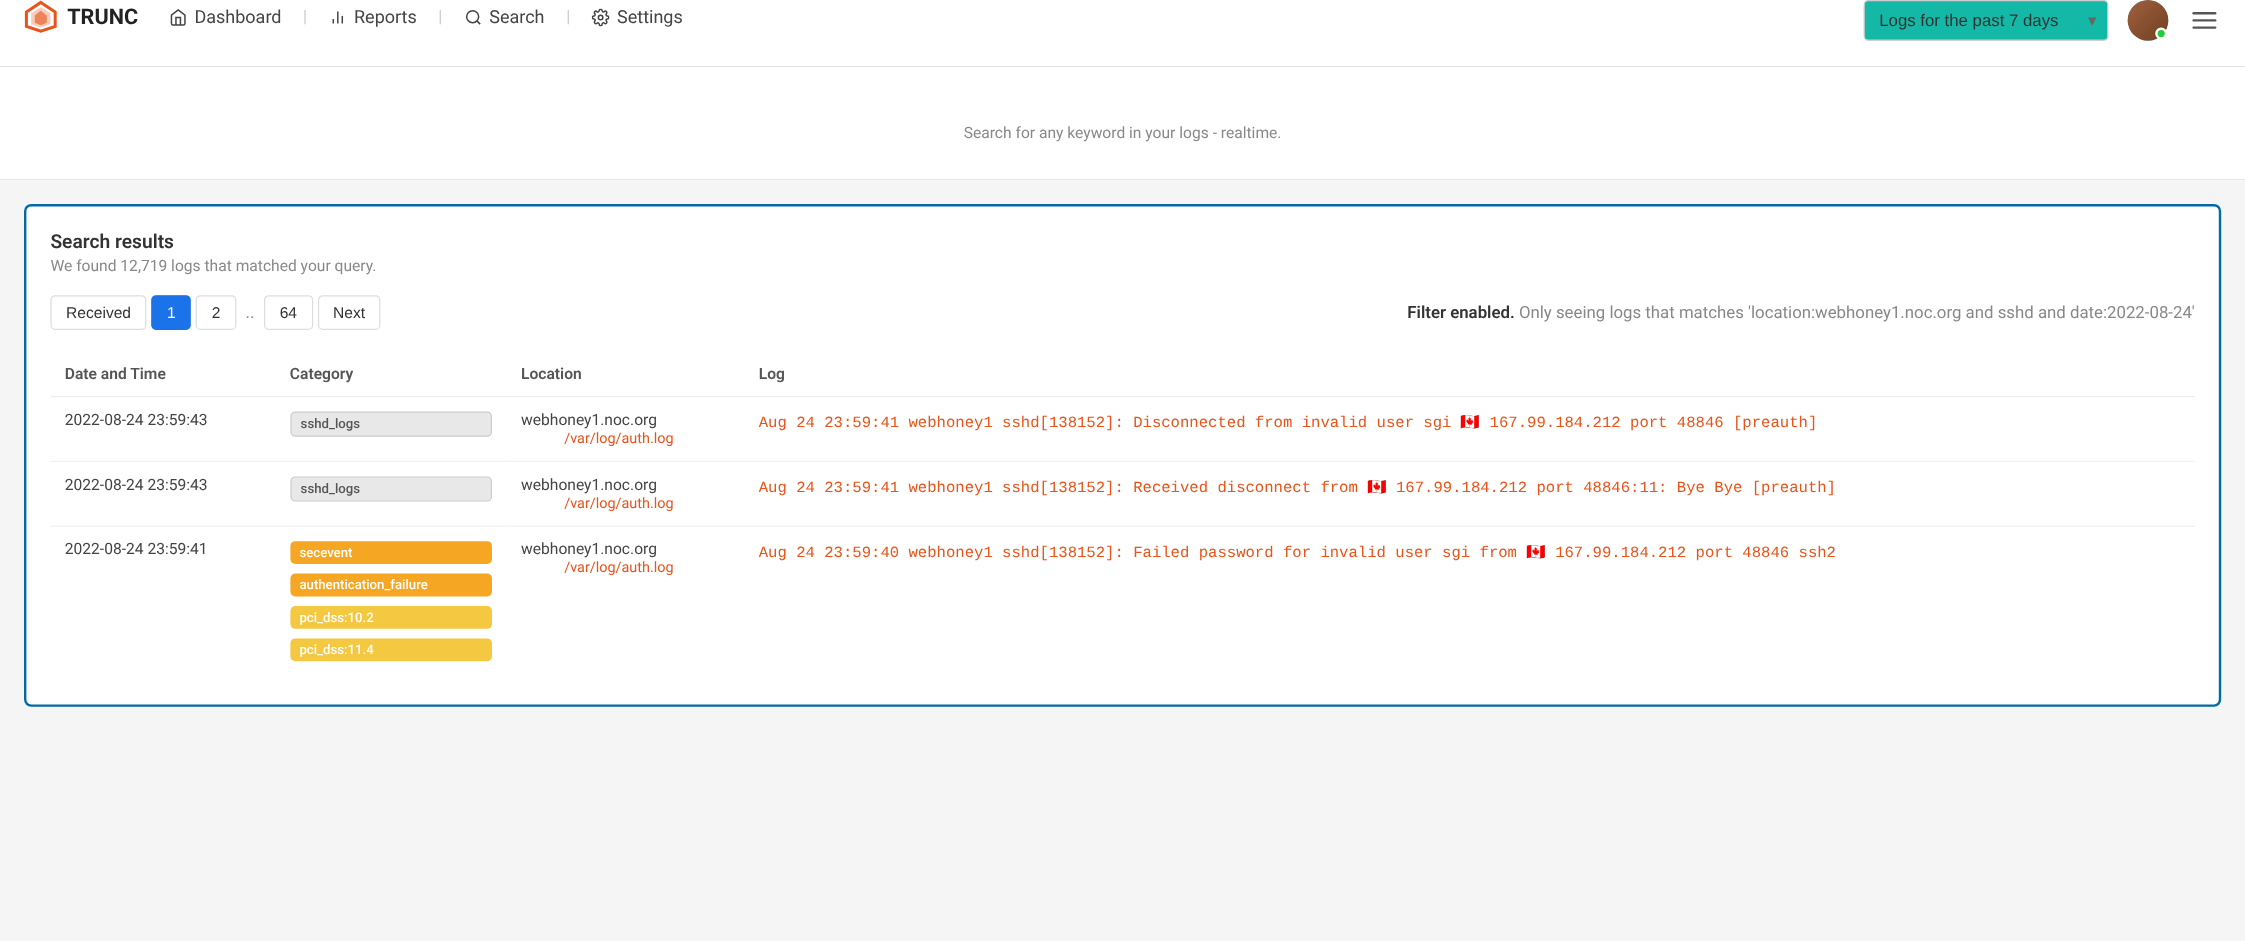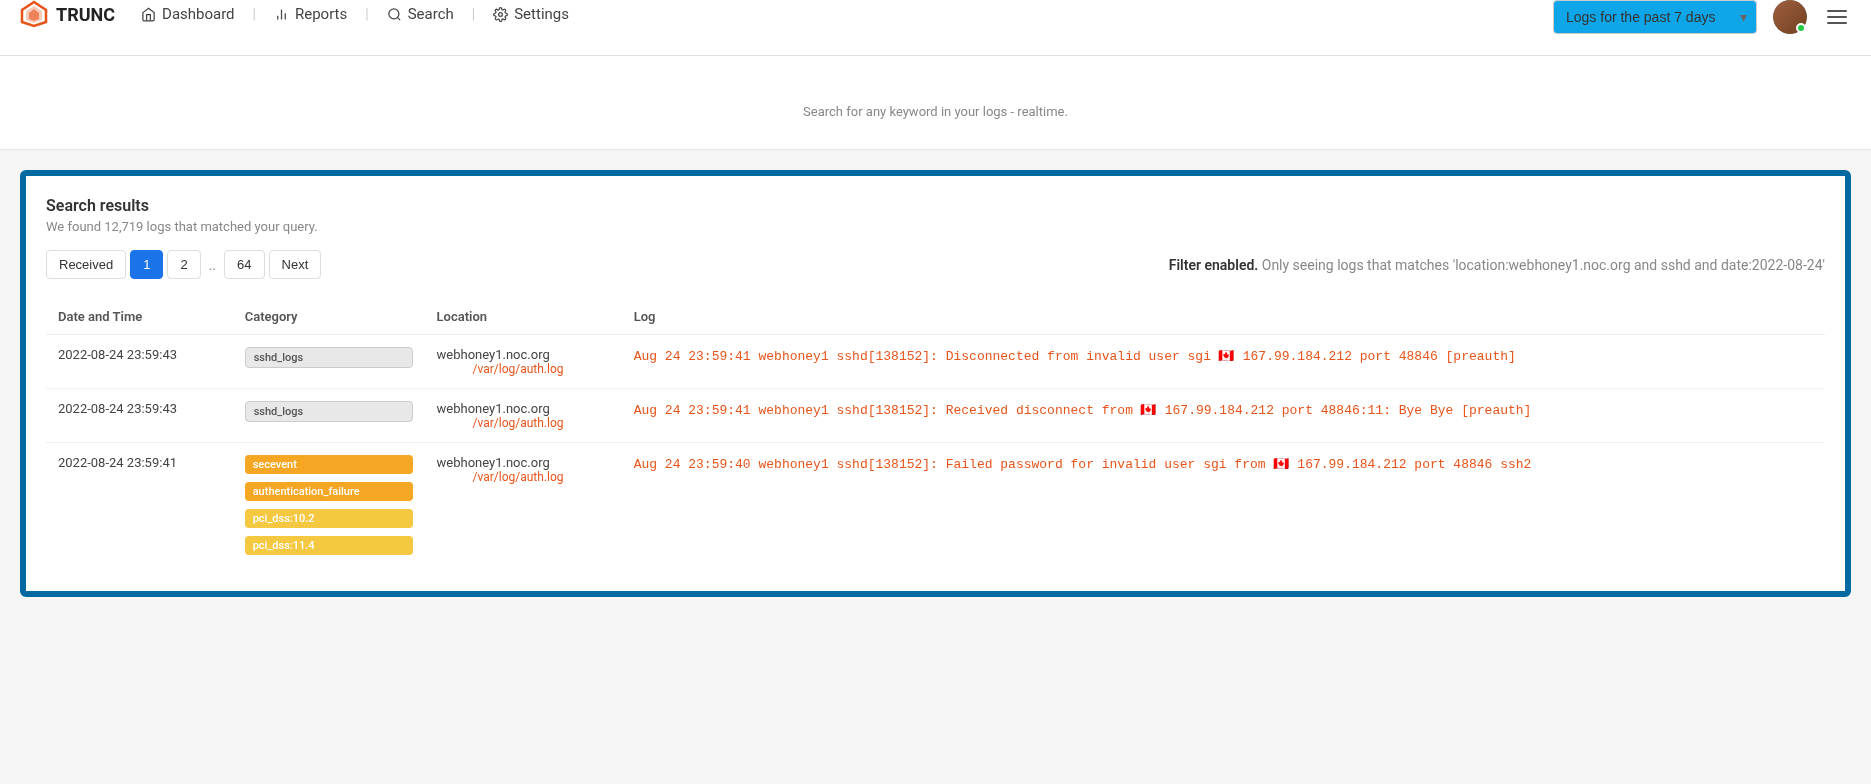--- a/index.html
+++ b/index.html
@@ -21,21 +21,21 @@
     .nav-links { display: flex; align-items: center; gap: 0; }
     .nav-sep { color: #ccc; margin: 0 12px; }
     .nav-item { display: flex; align-items: center; gap: 6px; color: #444; text-decoration: none; font-size: 15px; cursor: pointer; padding: 4px 6px; }
     .topbar-right { display: flex; align-items: center; gap: 16px; }
     .logs-dropdown {
       border: 1px solid #ccc;
       border-radius: 4px;
       padding: 8px 32px 8px 12px;
       font-size: 14px;
       color: #333;
-      background: #0ea5e9;
+      background: #14b8a6;
       appearance: none;
       cursor: pointer;
       position: relative;
     }
     .logs-dropdown-wrap { position: relative; display: inline-block; }
     .logs-dropdown-wrap::after {
       content: '▾';
       position: absolute;
       right: 10px;
       top: 50%;
@@ -79,21 +79,21 @@
       cursor: pointer;
       display: flex; align-items: center; justify-content: center;
     }
     .search-btn svg { fill: #fff; width: 18px; height: 18px; }
     .search-hint { color: #888; font-size: 13px; margin-top: 8px; }
 
     
     .results-section {
       background: #fff;
       margin: 20px;
-      border: 6px solid #0369a1;
+      border: 2px solid #0369a1;
       border-radius: 6px;
       padding: 20px;
     }
     .results-title { font-size: 16px; font-weight: 600; color: #333; }
     .results-subtitle { color: #888; font-size: 13px; margin-top: 4px; }
     .pagination-filter-row {
       display: flex;
       align-items: center;
       justify-content: space-between;
       margin-top: 16px;

